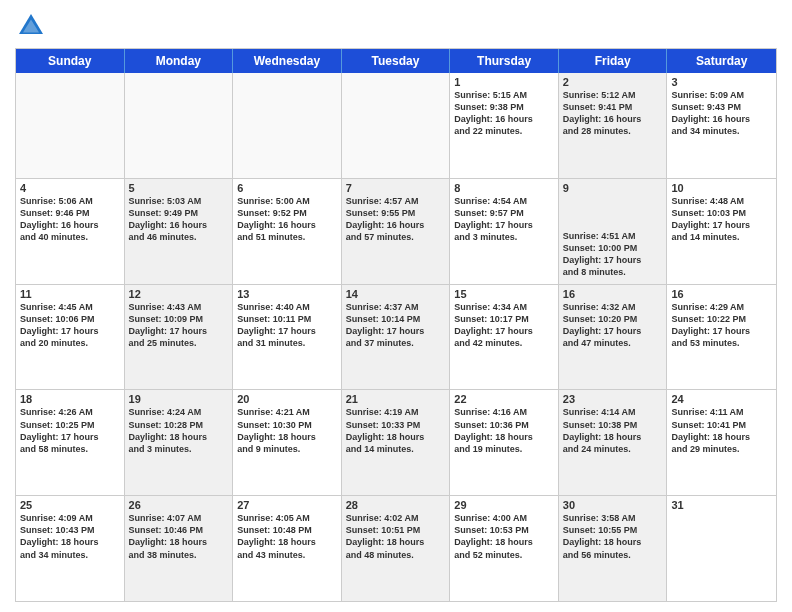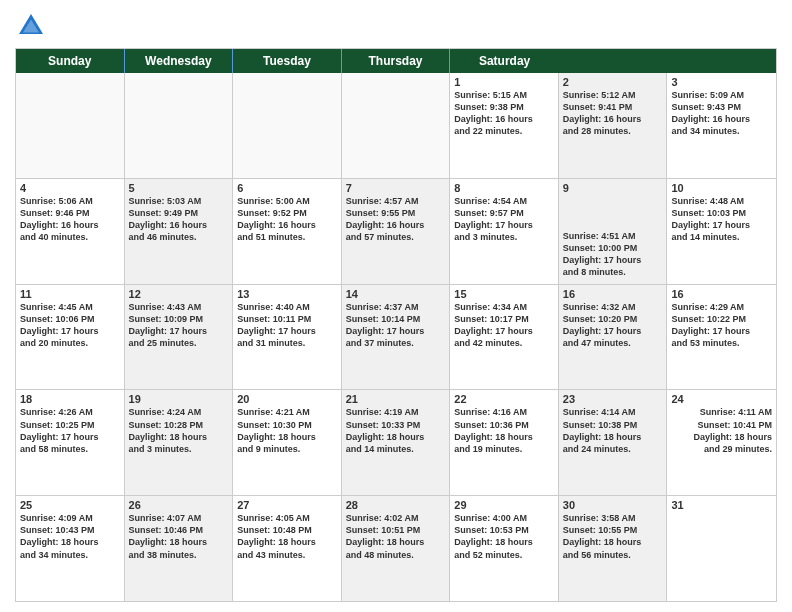--- a/index.html
+++ b/index.html
@@ -62,21 +62,21 @@
     }
     .calendar {
       flex: 1;
       display: flex;
       flex-direction: column;
       border: 1px solid #ccc;
     }
     .cal-header {
       display: grid;
       grid-template-columns: repeat(7, 1fr);
-      background: #14532d;
+      background: #1d4ed8;
     }
     .cal-header-cell {
       color: #fff;
       font-size: 12px;
       font-weight: bold;
       text-align: center;
       padding: 5px 2px;
       border-right: 1px solid #5599dd;
     }
     .cal-header-cell:last-child { border-right: none; }
@@ -134,23 +134,25 @@
     </div>
     <div class="title-block">
       <div class="title-month"></div>
       <div class="title-location"></div>
     </div>
   </div>
 
   <div class="calendar">
     <div class="cal-header">
     <div class="cal-header-cell">Sunday</div>
+        <div class="cal-header-cell">Monday</div>
         <div class="cal-header-cell">Wednesday</div>
         <div class="cal-header-cell">Tuesday</div>
         <div class="cal-header-cell">Thursday</div>
+        <div class="cal-header-cell">Friday</div>
         <div class="cal-header-cell">Saturday</div>
       </div>
     <div class="cal-body">
     <div class="cal-row">
           <div class="cal-cell empty"></div>
           <div class="cal-cell empty"></div>
           <div class="cal-cell empty"></div>
           <div class="cal-cell empty"></div>
           <div class="cal-cell">
             <span class="day-num">1</span>
@@ -314,21 +316,21 @@
           </div>
           <div class="cal-cell shaded">
             <span class="day-num">23</span>
             <div class="day-info" style="white-space: pre-line;">Sunrise: 4:14 AM
 Sunset: 10:38 PM
 Daylight: 18 hours
 and 24 minutes.</div>
           </div>
           <div class="cal-cell">
             <span class="day-num">24</span>
-            <div class="day-info" style="white-space: pre-line; text-align: right;">Sunrise: 4:11 AM
+            <div class="day-info" style="white-space: pre-line;">Sunrise: 4:11 AM
 Sunset: 10:41 PM
 Daylight: 18 hours
 and 29 minutes.</div>
           </div>
         </div>
         <div class="cal-row">
           <div class="cal-cell">
             <span class="day-num">25</span>
             <div class="day-info" style="white-space: pre-line;">Sunrise: 4:09 AM
 Sunset: 10:43 PM

